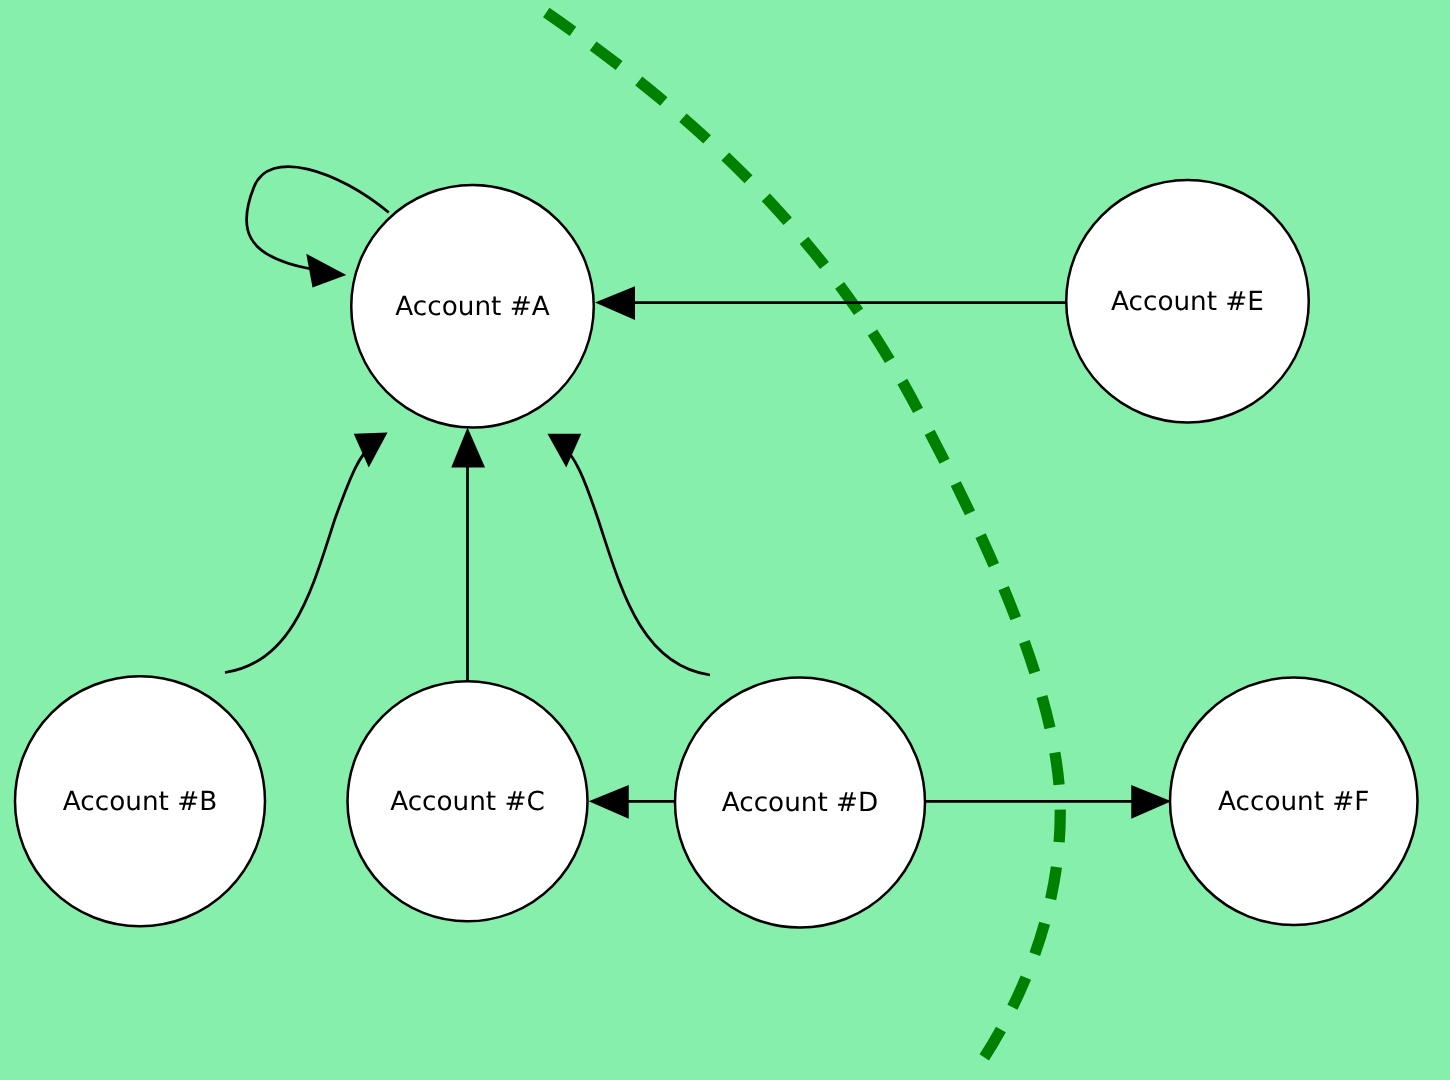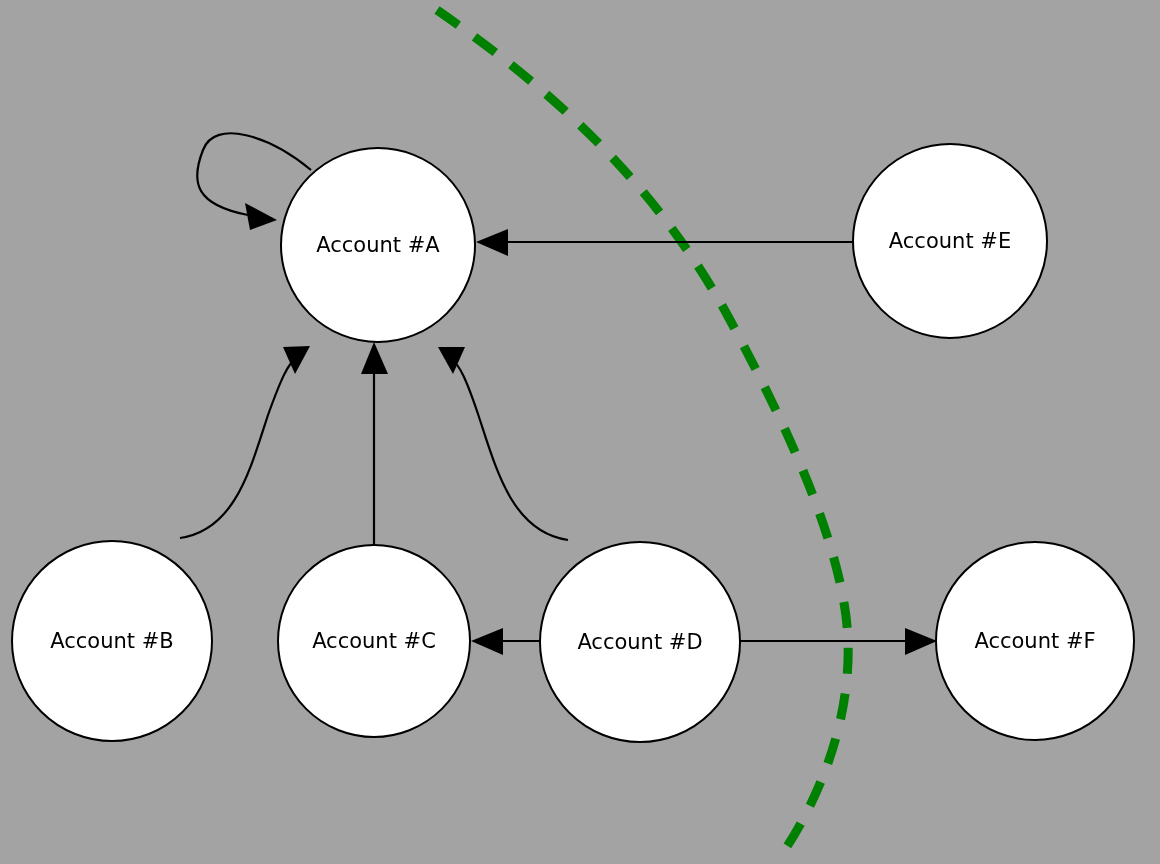--- a/index.html
+++ b/index.html
@@ -50,21 +50,21 @@
   .boundary-curve {
     fill: none;
     stroke-width: 9;
     stroke-linecap: butt;
     stroke-dasharray: 26 20;
   }
 </style>
 </head>
 <body>
 
-<div id="diagram-root" style="background: #a3a3a3;">
+<div id="diagram-root" style="background: #86efac;">
   <svg id="graph" viewBox="0 0 1160 864" xmlns="http://www.w3.org/2000/svg">
 
     <path class="boundary-curve" d="M 437,10 C 560,95 660,190 730,320 C 800,450 845,560 848,640 C 851,720 820,800 778,860" stroke="#008000" stroke-width="9" stroke-dasharray="26 20"></path>
 
     <g>
       <path class="edge-path" d="M 311,170 C 270,136 215,118 203,150 C 190,183 196,205 248,215" stroke="#000000"></path>
       <polygon class="arrow-head" points="277,220 245,203 250,230" fill="#000000"></polygon>
     </g>
 
     <g>

